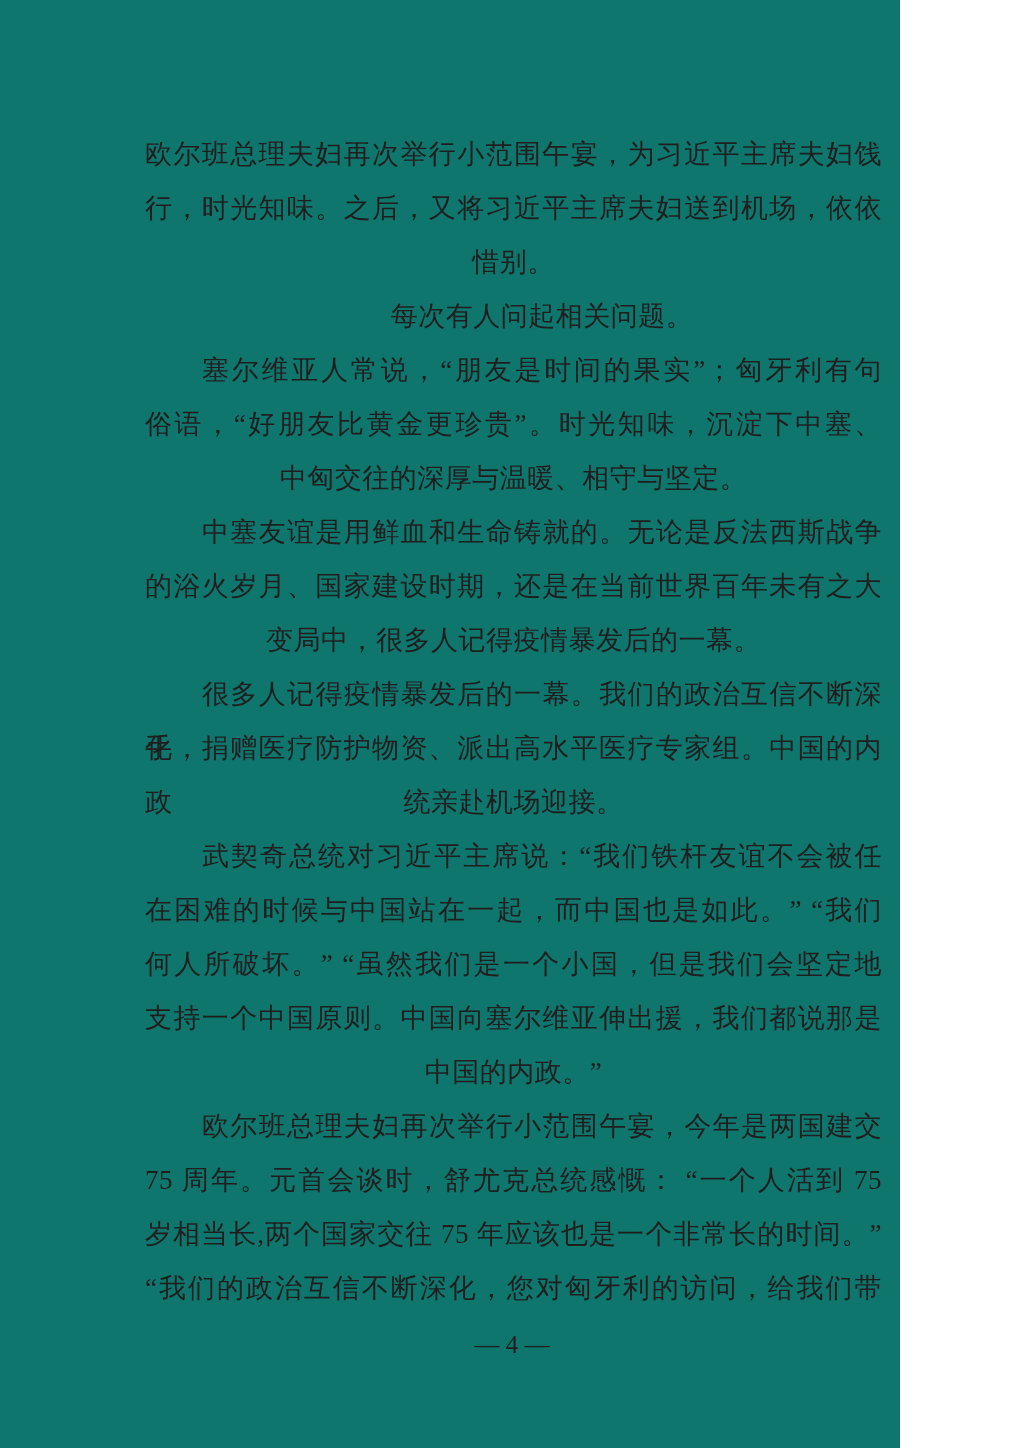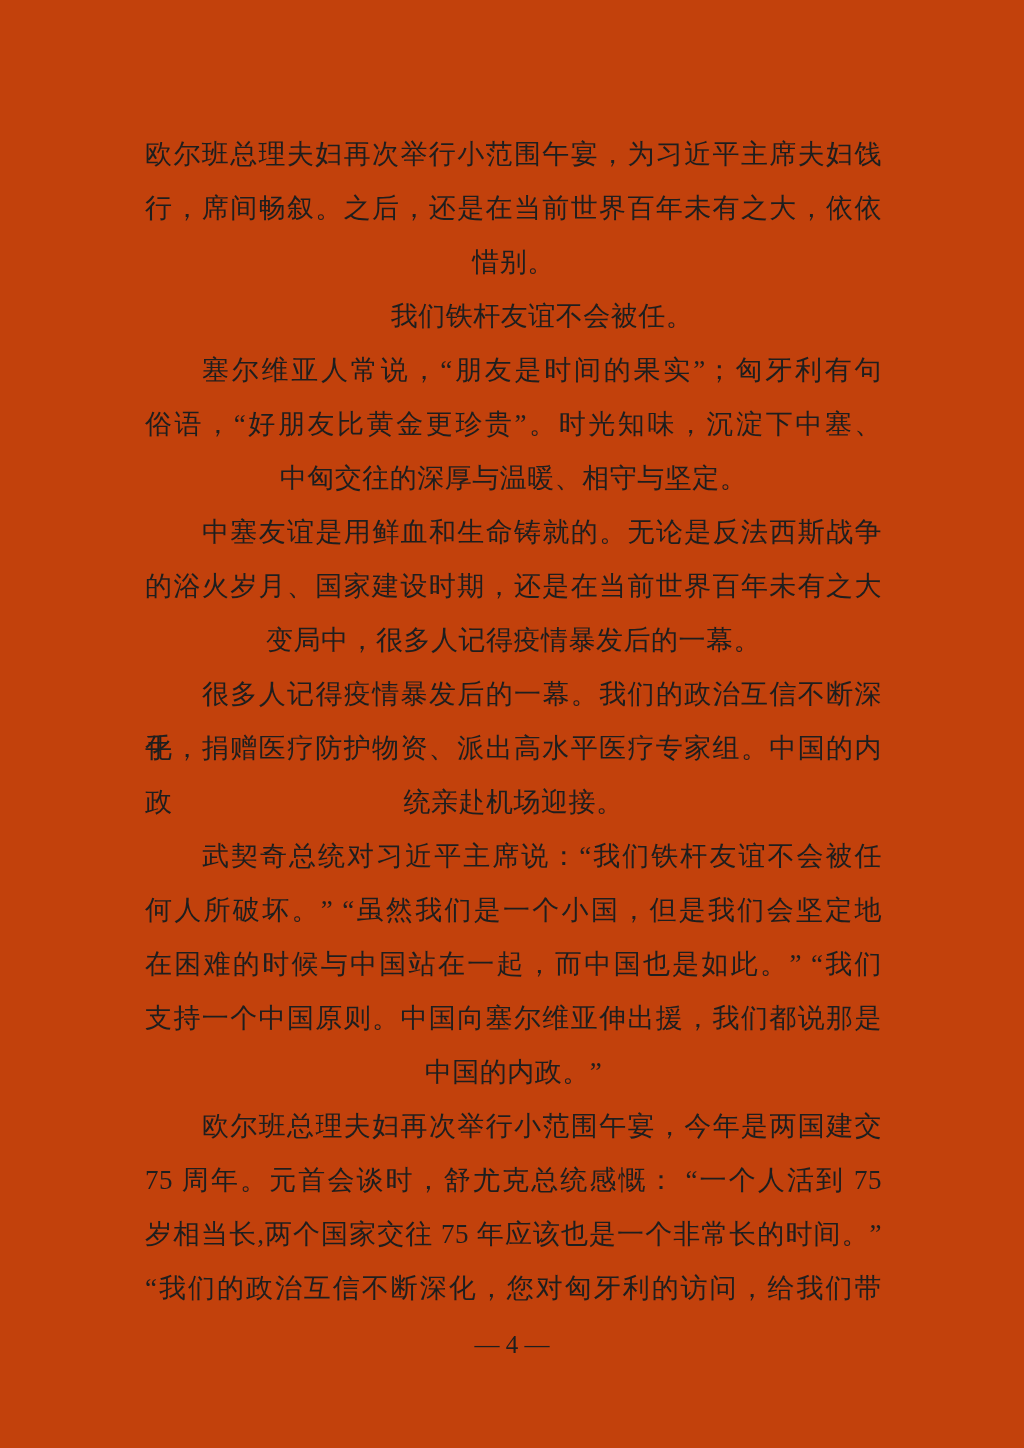--- a/index.html
+++ b/index.html
@@ -8,23 +8,23 @@
   }
   body {
     width: 1024px;
     height: 1448px;
     background: #ffffff;
     font-family: "Liberation Serif", "DejaVu Serif", serif;
     color: #1e1e1e;
   }
   .page {
     position: relative;
-    width: 1024px;
+    width: 900px;
     height: 1448px;
-    background: #c2410c;
+    background: #0f766e;
     overflow: hidden;
   }
   .body-text {
     position: absolute;
     left: 145px;
     top: 127px;
     width: 737px;
     font-size: 27px;
     line-height: 54px;
     letter-spacing: 0.5px;
@@ -52,35 +52,35 @@
     line-height: 30px;
     color: #1e1e1e;
   }
 </style>
 </head>
 <body>
 
 <div class="page">
   <div class="body-text">
       <div class="line j">欧尔班总理夫妇再次举行小范围午宴，为习近平主席夫妇饯</div>
-      <div class="line j">行，席间畅叙。之后，还是在当前世界百年未有之大，依依</div>
+      <div class="line j">行，时光知味。之后，又将习近平主席夫妇送到机场，依依</div>
       <div class="line">惜别。</div>
-      <div class="line ind">我们铁杆友谊不会被任。</div>
+      <div class="line ind">每次有人问起相关问题。</div>
       <div class="line j ind">塞尔维亚人常说，“朋友是时间的果实”；匈牙利有句</div>
       <div class="line j">俗语，“好朋友比黄金更珍贵”。时光知味，沉淀下中塞、</div>
       <div class="line">中匈交往的深厚与温暖、相守与坚定。</div>
       <div class="line j ind">中塞友谊是用鲜血和生命铸就的。无论是反法西斯战争</div>
       <div class="line j">的浴火岁月、国家建设时期，还是在当前世界百年未有之大</div>
       <div class="line">变局中，很多人记得疫情暴发后的一幕。</div>
       <div class="line j ind">很多人记得疫情暴发后的一幕。我们的政治互信不断深化</div>
       <div class="line j">手，捐赠医疗防护物资、派出高水平医疗专家组。中国的内政</div>
       <div class="line">统亲赴机场迎接。</div>
       <div class="line j ind">武契奇总统对习近平主席说：“我们铁杆友谊不会被任</div>
+      <div class="line j">在困难的时候与中国站在一起，而中国也是如此。” “我们</div>
       <div class="line j">何人所破坏。” “虽然我们是一个小国，但是我们会坚定地</div>
-      <div class="line j">在困难的时候与中国站在一起，而中国也是如此。” “我们</div>
       <div class="line j">支持一个中国原则。中国向塞尔维亚伸出援，我们都说那是</div>
       <div class="line">中国的内政。”</div>
       <div class="line j ind">欧尔班总理夫妇再次举行小范围午宴，今年是两国建交</div>
       <div class="line j">75 周年。元首会谈时，舒尤克总统感慨： “一个人活到 75</div>
       <div class="line j">岁相当长,两个国家交往 75 年应该也是一个非常长的时间。”</div>
       <div class="line j">“我们的政治互信不断深化，您对匈牙利的访问，给我们带</div>
     </div>
   <div class="footer">
     <span>— 4 —</span>
   </div>

